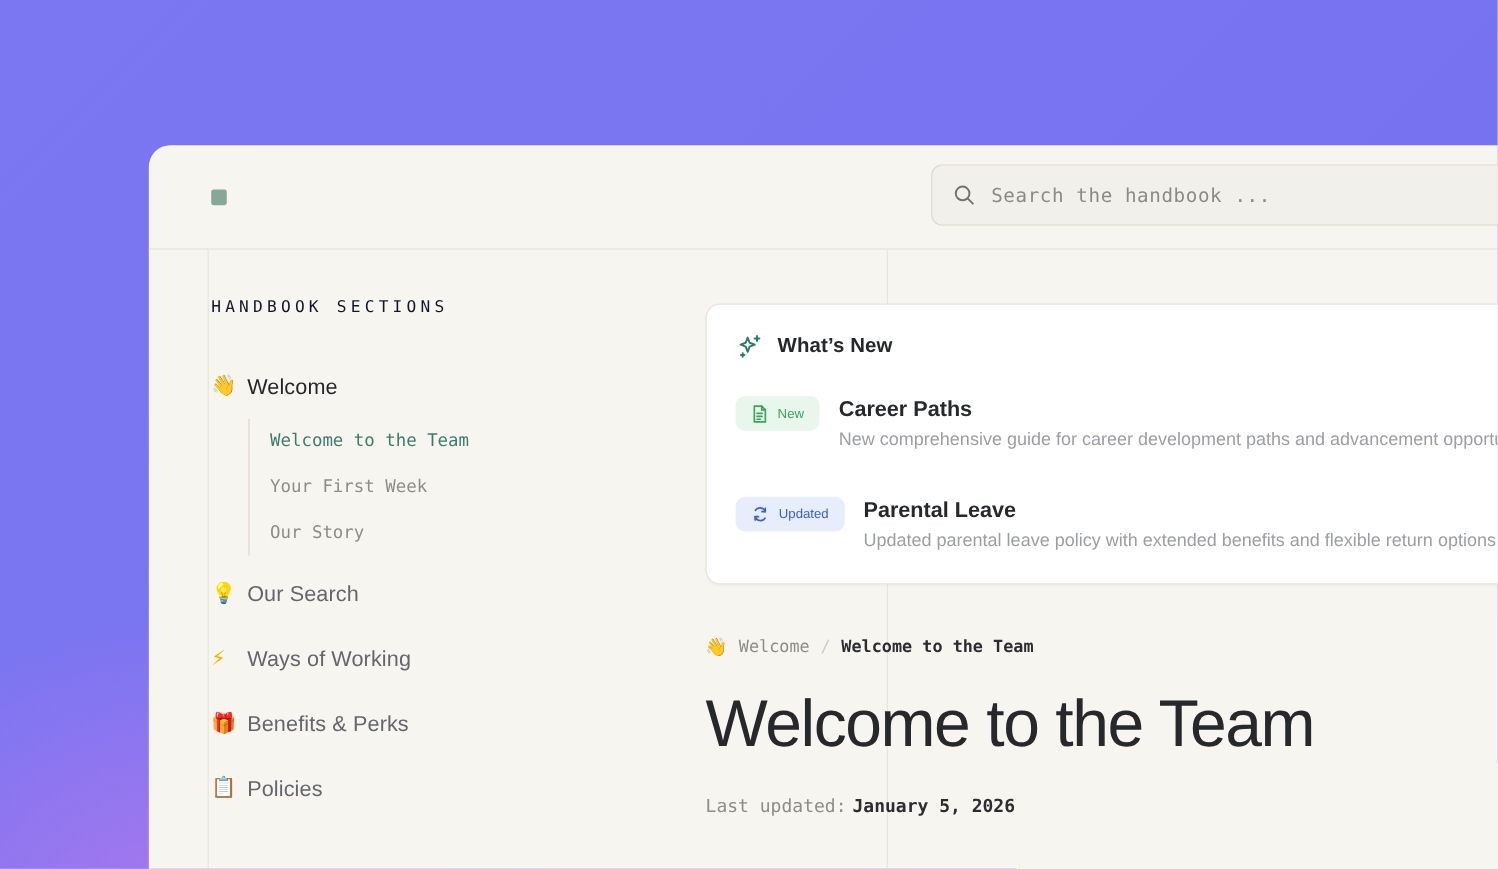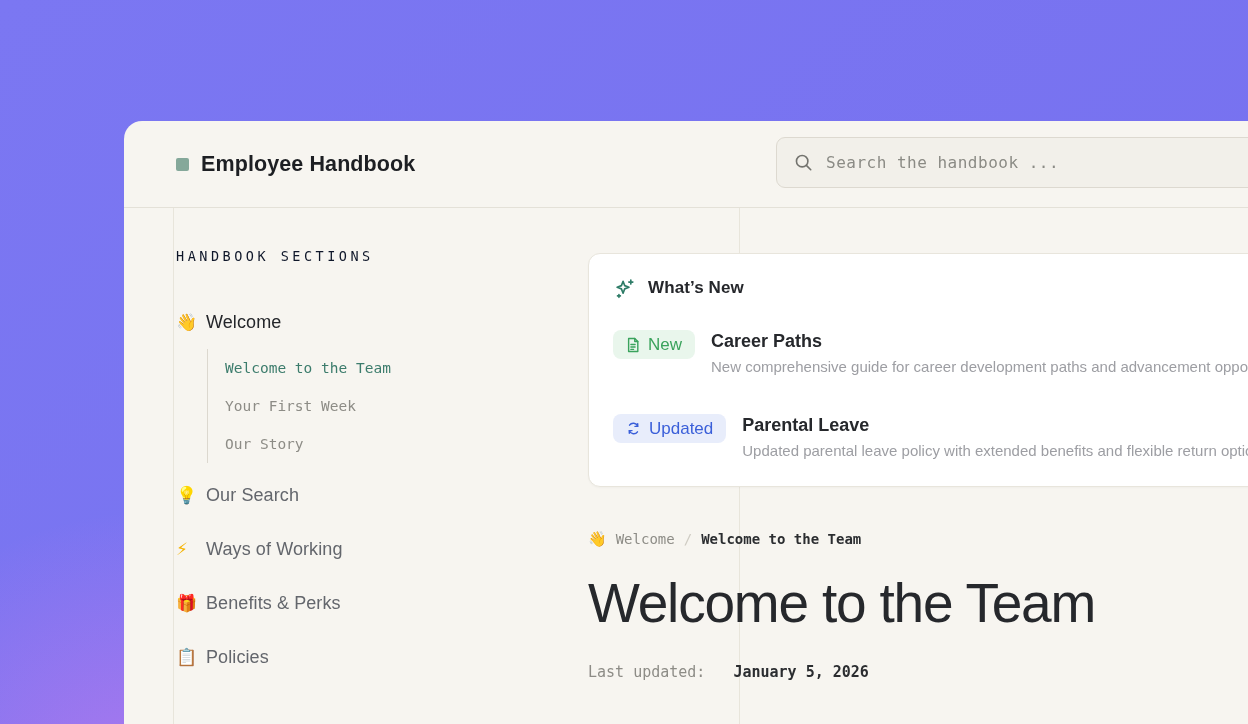--- a/index.html
+++ b/index.html
@@ -63,21 +63,21 @@
     border:1px solid #e8e5dc; border-radius:12px; padding:22px 24px 26px;
     box-shadow:0 1px 2px rgba(40,40,35,.03);
   }
   .wn-head{ display:flex; align-items:center; gap:12px; height:24px; }
   .wn-title{ font-size:17px; font-weight:700; color:#25272b; letter-spacing:.1px; }
   .wn-rows{ margin-top:30px; }
   .wn-row{ display:flex; align-items:flex-start; }
   .wn-row + .wn-row{ margin-top:38px; }
   .badge{
     display:inline-flex; align-items:center; gap:8px; height:29px; padding:0 13px;
-    border-radius:8px; font-size:17px; font-weight:500; flex:0 0 auto;
+    border-radius:8px; font-size:11px; font-weight:500; flex:0 0 auto;
   }
   .badge.new{ background:#e9f6ec; color:#3aa35c; }
   .badge.updated{ background:#e8edfb; color:#3a5fd9; }
   .wn-text{ margin-left:16px; min-width:0; }
   .wn-item-title{ font-size:18px; font-weight:600; color:#26282c; line-height:22px; }
   .wn-item-desc{
     margin-top:6px; font-size:15px; color:#9d9ea3; line-height:18px; white-space:nowrap;
   }
   .crumbs{ margin-top:42px; display:flex; align-items:center; height:19px;
     font-family:"DejaVu Sans Mono", monospace; font-size:14px; }
@@ -85,41 +85,40 @@
   .crumb-section{ color:#8d8c86; }
   .crumb-sep{ color:#cfccc3; margin:0 9px; }
   .crumb-page{ color:#2b2d30; font-weight:700; }
   h1.page-title{
     margin-top:24px; font-size:55px; font-weight:500; letter-spacing:-1.2px;
     color:#26282c; line-height:1.14; white-space:nowrap;
   }
   .updated-line{ margin-top:28px; font-family:"DejaVu Sans Mono", monospace; font-size:15px;
     display:flex; align-items:center; }
   .updated-label{ color:#8d8c86; }
-  .updated-value{ color:#2b2d30; font-weight:700; margin-left:28px; }
+  .updated-value{ color:#2b2d30; font-weight:700; margin-left:5px; }
 
   .emoji{ font-family:"DejaVu Sans", sans-serif; }
   .emoji.wave{ color:#e8b33c; }
   .emoji.bulb{ color:#f0c440; }
   .emoji.zap{ color:#f5b301; }
   .emoji.gift{ color:#d9483b; }
   .emoji.clip{ color:#b98b4e; }
 </style>
 </head>
 <body>
 
 <div class="app">
 
   <div class="vline one"></div>
   <div class="vline two"></div>
 
   <div class="hdr">
     <div class="brand">
       <span class="logo-sq"></span>
-      <span class="brand-title">Employee Handbook</span>
     </div>
     <div class="search">
       <span style="display:flex;">
         <svg width="19" height="19" viewBox="0 0 20 20">
           <circle cx="8.6" cy="8.6" r="6" fill="none" stroke="#73736e" stroke-width="1.7"></circle>
           <line x1="13" y1="13" x2="17.6" y2="17.6" stroke="#73736e" stroke-width="1.7" stroke-linecap="round"></line>
         </svg>
       </span>
       <input type="text" placeholder="Search the handbook ..." style="">
     </div>

